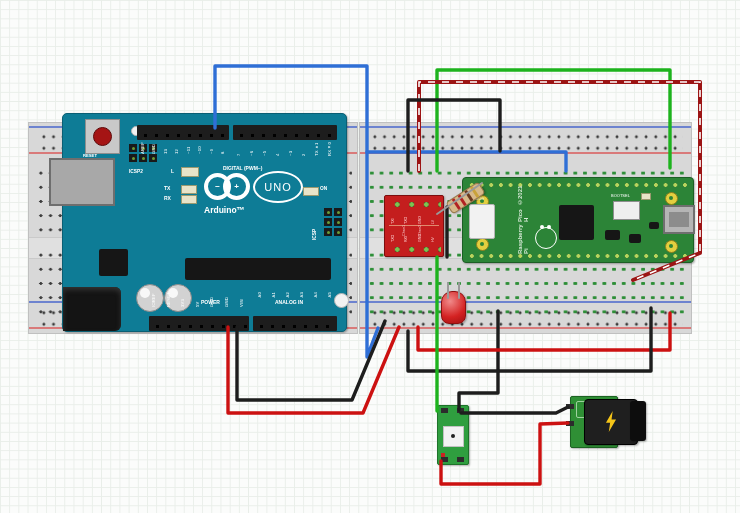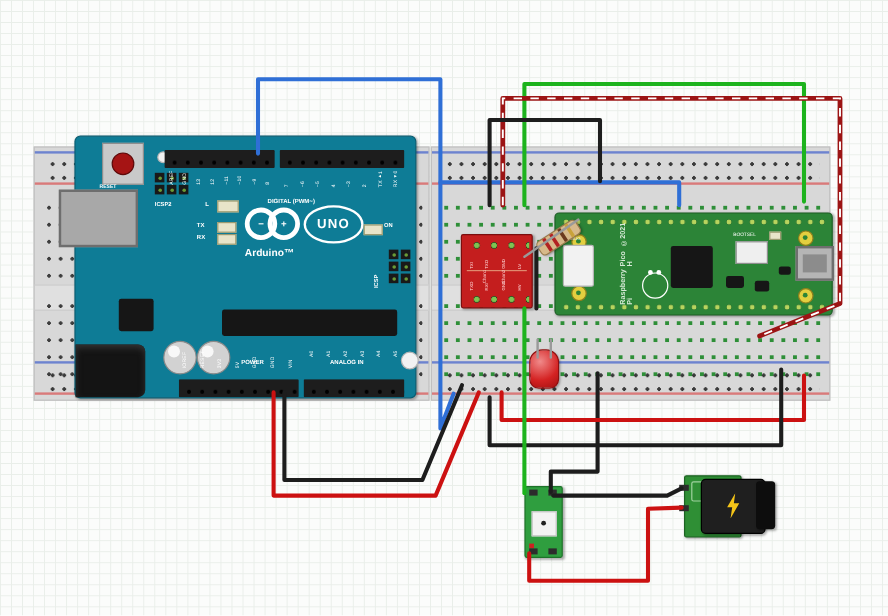--- a/index.html
+++ b/index.html
@@ -35,21 +35,21 @@
   .ledrect{position:absolute;background:#e8e4c9;border:1px solid #9a9a70;}
   #reset-btn{position:absolute;left:22px;top:5px;width:33px;height:33px;background:#c9c9c9;border:1px solid #8e8e8e;}
   #reset-btn .cap{position:absolute;left:7px;top:7px;width:17px;height:17px;border-radius:50%;background:#a51414;border:1px solid #5e0a0a;}
   .icsp{position:absolute;display:grid;grid-template-columns:repeat(3,1fr);gap:2px;}
   .icsp i{width:8px;height:8px;background:#191919;display:block;}
   .icsp i::after{content:"";display:block;width:3px;height:3px;margin:2.5px;background:#6a9b36;border-radius:50%;}
   .cap-round{position:absolute;width:26px;height:26px;border-radius:50%;background:#d2d2d2;border:1px solid #8a8a8a;}
   .cap-round::after{content:"";position:absolute;left:3px;top:3px;width:10px;height:10px;border-radius:50%;background:rgba(255,255,255,.85);}
   .blackbox{position:absolute;background:#161616;border-radius:2px;}
   .whitehole{position:absolute;border-radius:50%;background:#f2f2f2;border:1px solid #b5b5b5;}
-  #uno-oval{position:absolute;left:190px;top:57px;width:46px;height:28px;border:2.5px solid #fff;border-radius:50%;color:#fff;font-weight:bold;font-size:11px;display:flex;align-items:center;justify-content:center;letter-spacing:1px;}
+  #uno-oval{position:absolute;left:190px;top:57px;width:46px;height:28px;border:2.5px solid #fff;border-radius:50%;color:#fff;font-weight:normal;font-size:11px;display:flex;align-items:center;justify-content:center;letter-spacing:1px;}
   .ring{position:absolute;width:19px;height:19px;border:4px solid #fff;border-radius:50%;color:#fff;font-size:8px;display:flex;align-items:center;justify-content:center;font-weight:bold;}
   
   #pico{left:462px;top:177px;width:230px;height:84px;background:#2c8437;border:1px solid #1c5f25;border-radius:4px;}
   .pico-pins{position:absolute;left:2px;right:2px;height:8px;
     background-image:radial-gradient(circle,#b8d45e 1.7px,#2a6b2a 2.2px,transparent 2.4px);background-size:9.7px 8px;background-position:2px 1px;}
   .pad{position:absolute;width:11px;height:11px;border-radius:50%;background:#e3cf3f;border:1px solid #8f7f1d;}
   .pad::after{content:"";position:absolute;left:3px;top:3px;width:4px;height:4px;border-radius:50%;background:#2c8437;}
   
   #llc{left:384px;top:195px;width:58px;height:60px;background:#c41e1e;border:1px solid #7c0e0e;border-radius:2px;}
   .llc-pads{position:absolute;left:2px;width:54px;height:9px;

